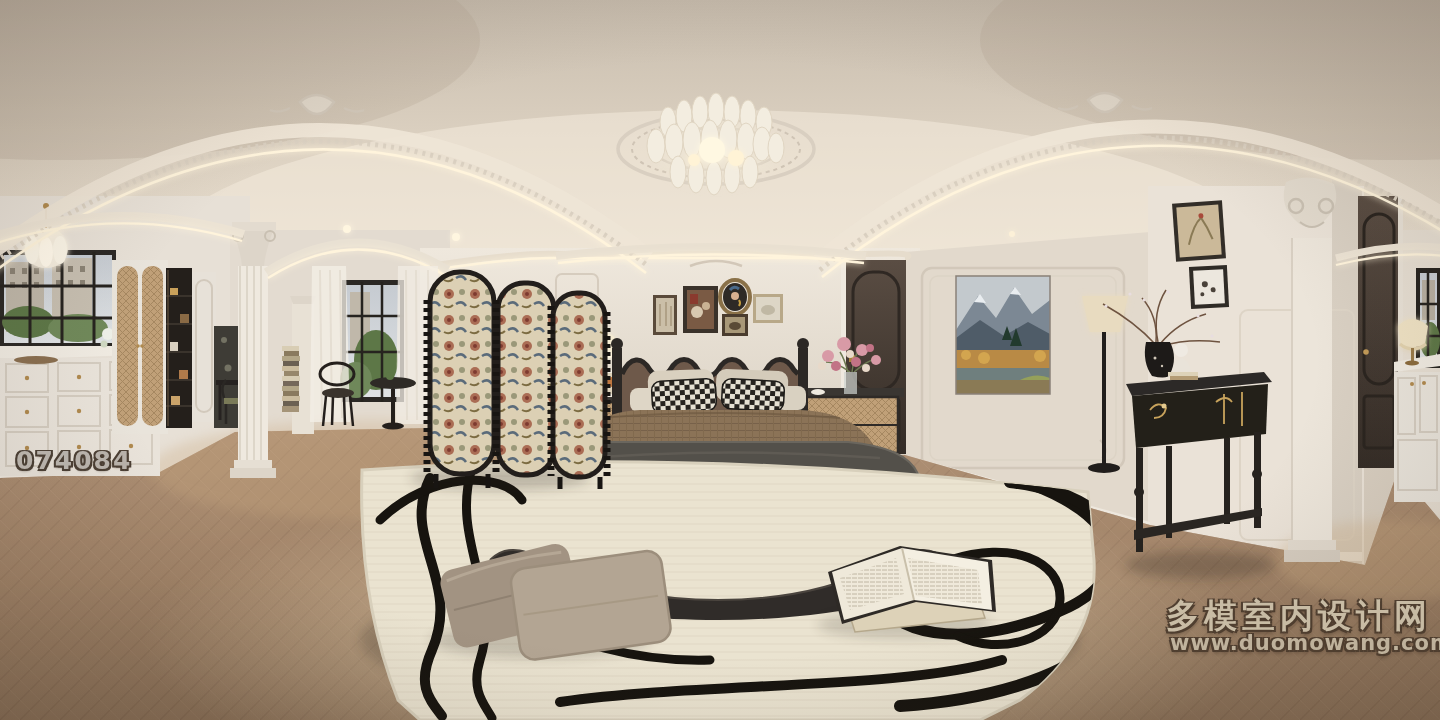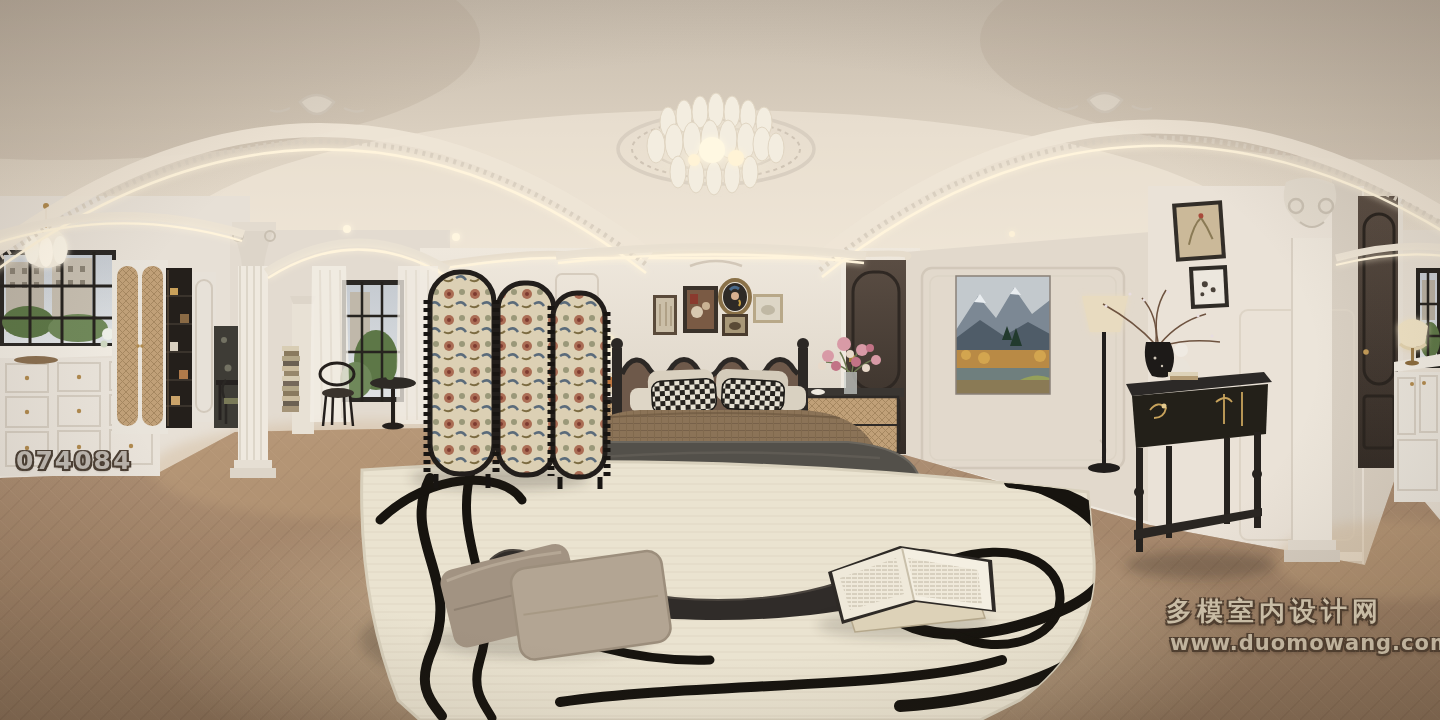--- a/index.html
+++ b/index.html
@@ -1,20 +1,20 @@
 <!DOCTYPE html>
 <html><head>
 <meta charset="utf-8">
 <style>
   html,body{margin:0;padding:0;background:#1a1512;}
   .stage{position:relative;width:1440px;height:720px;overflow:hidden;
          background:#d8cec0;font-family:"DejaVu Sans",sans-serif;}
   .stage svg{position:absolute;left:0;top:0;width:1440px;height:720px;display:block;}
   .overlay-text{position:absolute;font-weight:700;pointer-events:none;}
-  .wm-line1{left:1166px;top:594px;font-size:26px;letter-spacing:5px;color:#cdc2ab;opacity:.92;
+  .wm-line1{left:1166px;top:594px;font-size:33px;letter-spacing:5px;color:#cdc2ab;opacity:.92;
     text-shadow:-2px -1px 0 #4a3a2c,2px -1px 0 #4a3a2c,-2px 2px 0 #4a3a2c,2px 2px 0 #4a3a2c,0 3px 4px rgba(40,28,18,.55);}
   .wm-line2{left:1170px;top:631px;font-size:21px;letter-spacing:1px;color:#c4b8a2;opacity:.92;
     text-shadow:-2px -1px 0 #4a3a2c,2px -1px 0 #4a3a2c,-2px 2px 0 #4a3a2c,2px 2px 0 #4a3a2c,0 3px 4px rgba(40,28,18,.55);}
   .scene-id{left:16px;top:446px;font-size:25px;letter-spacing:2px;color:#b5afa8;opacity:.95;
     text-shadow:-2px -1px 0 #43372c,2px -1px 0 #43372c,-2px 2px 0 #43372c,2px 2px 0 #43372c,0 2px 3px rgba(40,28,18,.5);}
 </style>
 </head>
 <body>
 
 <div class="stage">

